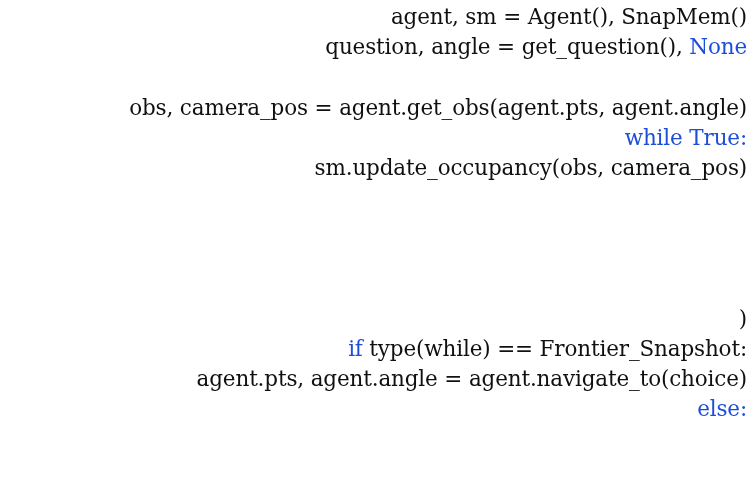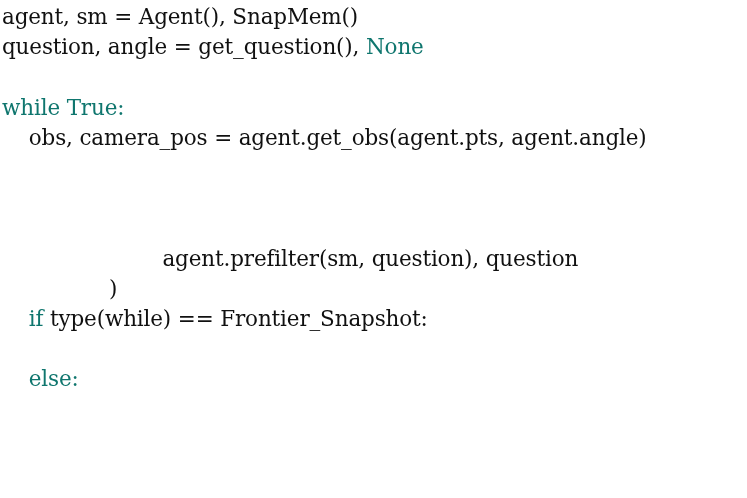--- a/index.html
+++ b/index.html
@@ -23,47 +23,49 @@
   }
   .code-line {
     display: block;
     white-space: pre;
     font-family: "DejaVu Serif", "Liberation Serif", serif;
     font-size: 21.5px;
     line-height: 30.2px;
     color: #101010;
     letter-spacing: -0.15px;
     height: 30.2px;
+    text-align: right;
   }
   .code-line.blank {
     color: transparent;
   }
   .tok {
     white-space: pre;
   }
   .tok.kw {
-    color: #0f766e;
+    color: #1d4ed8;
   }
   .tok.plain {
     color: #101010;
   }
   .indent {
     white-space: pre;
   }
 </style>
 </head>
 <body>
 
 <div id="code-block">
     <div class="code-line"><span class="tok plain">agent, sm = Agent(), SnapMem()</span></div>
     <div class="code-line"><span class="tok plain">question, angle = get_question(), </span><span class="tok kw">None</span></div>
     <div class="code-line blank"><span class="tok plain">&nbsp;</span></div>
+    <div class="code-line"><span class="indent">    </span><span class="tok plain">obs, camera_pos = agent.get_obs(agent.pts, agent.angle)</span></div>
     <div class="code-line"><span class="tok kw">while True:</span></div>
-    <div class="code-line"><span class="indent">    </span><span class="tok plain">obs, camera_pos = agent.get_obs(agent.pts, agent.angle)</span></div>
+    <div class="code-line"><span class="indent">    </span><span class="tok plain">sm.update_occupancy(obs, camera_pos)</span></div>
     <div class="code-line blank"><span class="tok plain">&nbsp;</span></div>
     <div class="code-line"><span class="indent">    </span></div>
     <div class="code-line blank"><span class="tok plain">&nbsp;</span></div>
-    <div class="code-line"><span class="indent">                        </span><span class="tok plain">agent.prefilter(sm, question), question</span></div>
+    <div class="code-line"><span class="indent">                        </span></div>
     <div class="code-line"><span class="indent">                </span><span class="tok plain">)</span></div>
     <div class="code-line"><span class="indent">    </span><span class="tok kw">if</span><span class="tok plain"> type(while) == Frontier_Snapshot:</span></div>
-    <div class="code-line"><span class="indent">        </span></div>
+    <div class="code-line"><span class="indent">        </span><span class="tok plain">agent.pts, agent.angle = agent.navigate_to(choice)</span></div>
     <div class="code-line"><span class="indent">    </span><span class="tok kw">else:</span></div>
   </div>
 
 </body></html>

